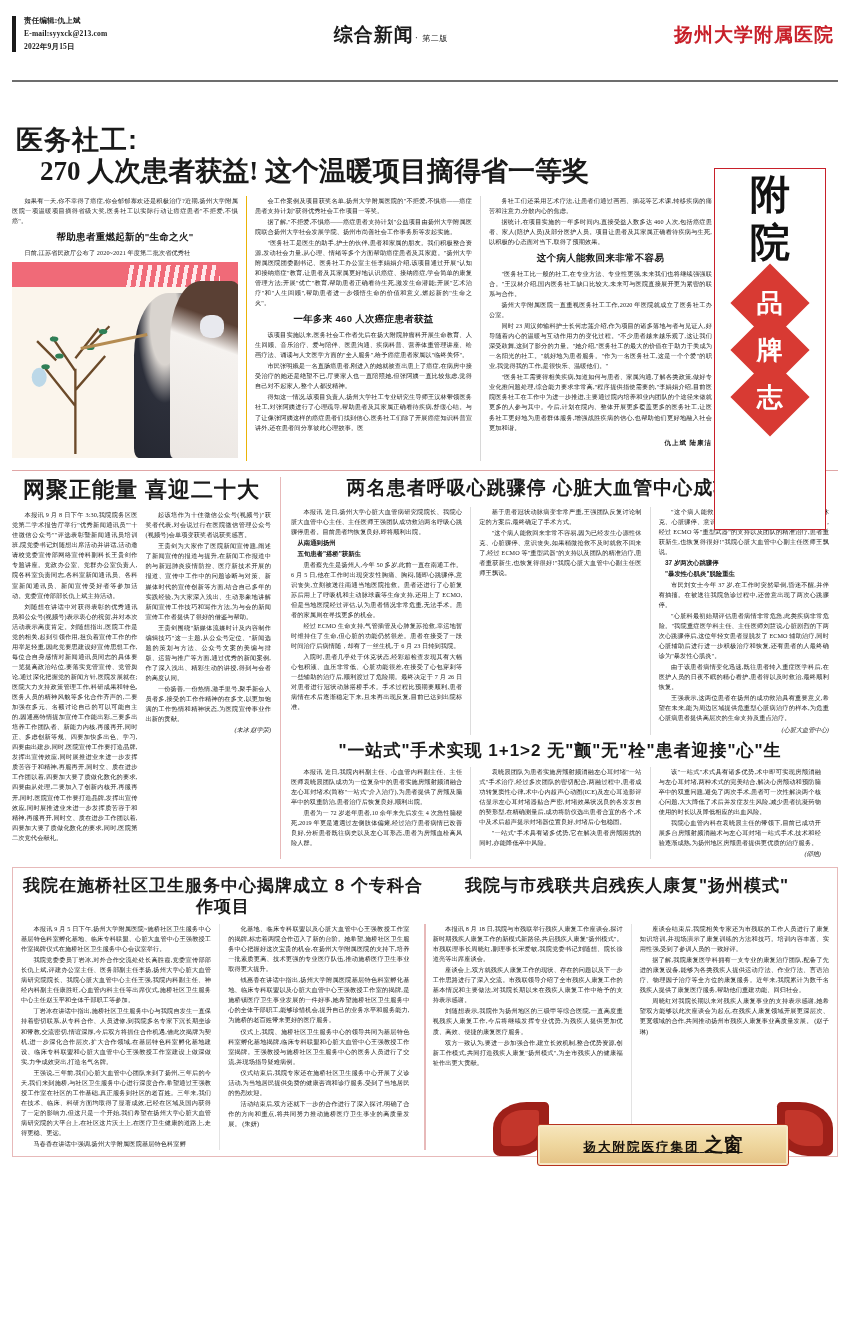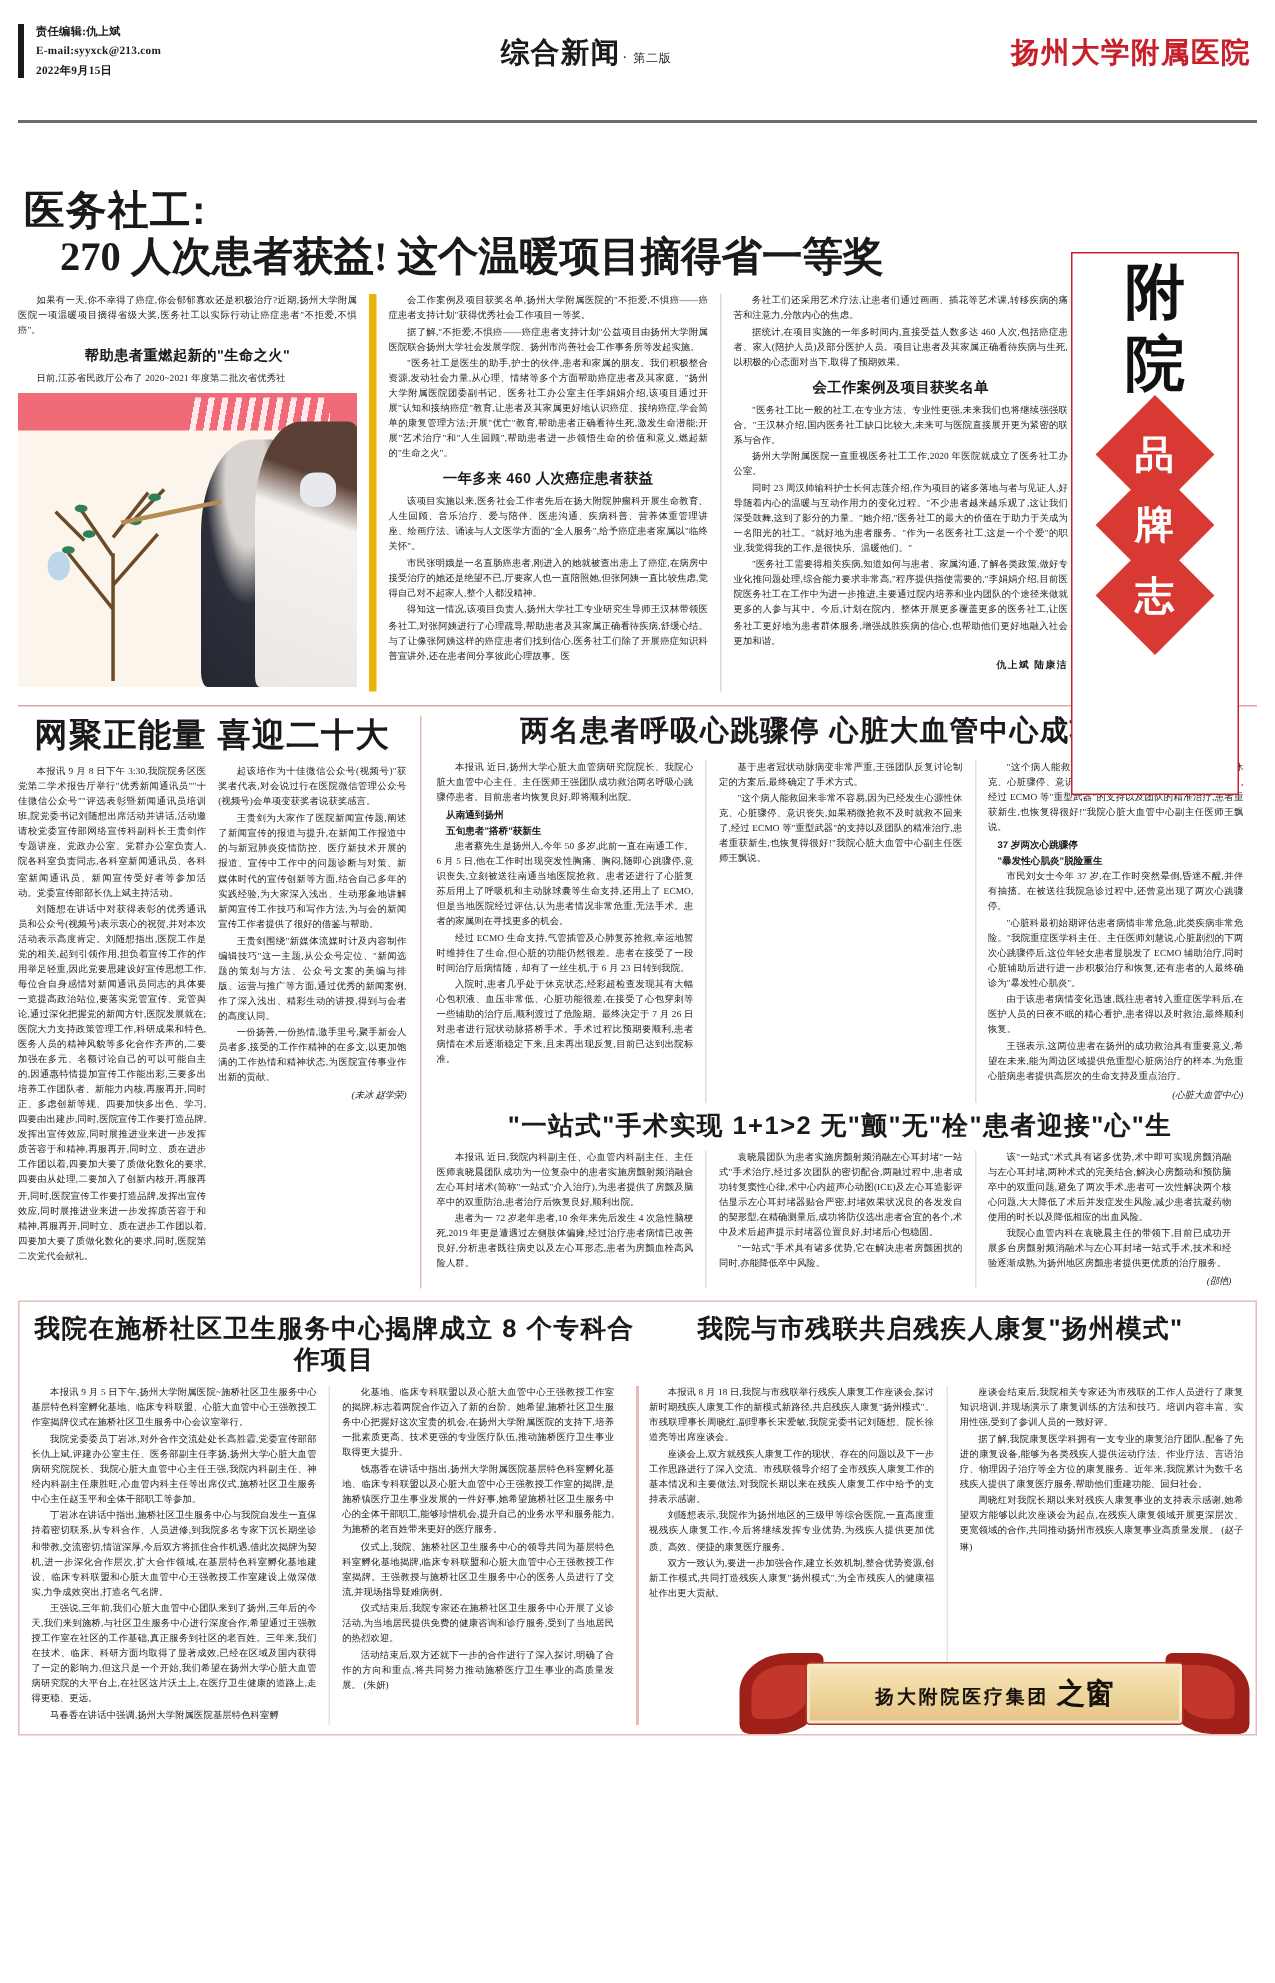--- a/index.html
+++ b/index.html
@@ -31,21 +31,21 @@
   .rule-thick { margin: 2px 12px 0 12px; border-top: 2px solid #6d6d6d; }
 
   
   .top-block { position: relative; margin: 0 12px; padding-top: 8px; }
   .lead-head { padding-left: 4px; margin-top: 35px; }
   .lead-l1 { font-family: "Liberation Sans", "DejaVu Sans", sans-serif; font-weight: bold; font-size: 27px; letter-spacing: 1px; line-height: 1.12; }
   .lead-l2 { font-family: "Liberation Serif", serif; font-weight: bold; font-size: 27px; letter-spacing: 0px; line-height: 1.2; padding-left: 24px; }
 
   .top-cols { display: flex; gap: 0; margin-top: 8px; }
   .tcol { width: 234px; padding: 0 8px 0 0; }
-  .tcol.c2 { border-left: 5px solid #eab308; padding-left: 8px; }
+  .tcol.c2 { border-left: 1px solid #eab308; padding-left: 8px; }
   .tcol.c3 { border-left: 1px solid #d8d8d8; padding-left: 8px; width: 240px; }
 
   p.body { font-size: 6.2px; line-height: 1.62; text-align: justify; text-indent: 2em; margin: 0 0 1px 0; letter-spacing: .1px; }
   .subhead { font-family: "Liberation Sans", "DejaVu Sans", sans-serif; font-weight: bold; font-size: 9.5px; text-align: center; margin: 5px 0 4px; letter-spacing: .3px; }
   .byline { font-size: 6.5px; text-align: right; font-weight: bold; margin-top: 6px; letter-spacing: 1px; }
 
   
   .photo-wrap { width: 100%; margin: 4px 0 3px; }
   .photo {
     width: 100%; height: 196px; position: relative; overflow: hidden;
@@ -131,25 +131,26 @@
   .bcol { width: 25%; padding-right: 8px; }
   .bcol + .bcol { border-left: 1px solid #e3e3e3; padding-left: 8px; }
   .bcol:last-child { padding-right: 0; }
   .bot-divider { width: 1.3px; background: #e7b9b9; margin: 0 7px; }
 
   
   .ribbon {
     position: absolute; right: 4px; bottom: -2px; width: 340px; height: 58px;
   }
   .rb-body {
-    position: absolute; left: 44px; top: 8px; width: 252px; height: 42px;
+    position: absolute; left: 44px; top: 24px; width: 252px; height: 42px;
     background: linear-gradient(#f7e6bd 0%, #efd79f 48%, #e5c285 100%);
     border: 1.4px solid #b7321f; border-radius: 3px;
     display: flex; align-items: center; justify-content: center;
     box-shadow: inset 0 0 0 2px #f6e9c7;
+    text-decoration: underline;
   }
   .rb-text { font-family: "Liberation Serif", serif; font-weight: bold; font-size: 12.5px; letter-spacing: 2px; color: #17120c; white-space: nowrap; }
   .rb-text .big { font-size: 19px; letter-spacing: 0; }
   .rb-wing {
     position: absolute; top: 2px; width: 56px; height: 54px; background: #9e2019;
   }
   .rb-wing.l { left: 0; border-radius: 60% 8% 55% 12% / 48% 8% 52% 12%; }
   .rb-wing.r { right: 0; border-radius: 8% 60% 12% 55% / 8% 48% 12% 52%; }
   .rb-wing::after {
     content:""; position:absolute; inset: 8px 10px 10px 8px; background:#c3362b;
@@ -215,21 +216,21 @@
         <p class="body">"医务社工是医生的助手,护士的伙伴,患者和家属的朋友。我们积极整合资源,发动社会力量,从心理、情绪等多个方面帮助癌症患者及其家庭。"扬州大学附属医院团委副书记、医务社工办公室主任李娟娟介绍,该项目通过开展"认知和接纳癌症"教育,让患者及其家属更好地认识癌症、接纳癌症,学会简单的康复管理方法;开展"优亡"教育,帮助患者正确看待生死,激发生命潜能;开展"艺术治疗"和"人生回顾",帮助患者进一步领悟生命的价值和意义,燃起新的"生命之火"。</p>
         <div class="subhead">一年多来 460 人次癌症患者获益</div>
         <p class="body">该项目实施以来,医务社会工作者先后在扬大附院肿瘤科开展生命教育、人生回顾、音乐治疗、爱与陪伴、医患沟通、疾病科普、营养体重管理讲座、绘画疗法、诵读与人文医学方面的"全人服务",给予癌症患者家属以"临终关怀"。</p>
         <p class="body">市民张明娥是一名直肠癌患者,刚进入的她就被查出患上了癌症,在病房中接受治疗的她还是绝望不已,厅要家人也一直陪照她,但张阿姨一直比较焦虑,觉得自己对不起家人,整个人都没精神。</p>
         <p class="body">得知这一情况,该项目负责人,扬州大学社工专业研究生导师王汉林带领医务社工,对张阿姨进行了心理疏导,帮助患者及其家属正确看待疾病,舒缓心结。与了让像张阿姨这样的癌症患者们找到信心,医务社工们除了开展癌症知识科普宣讲外,还在患者间分享彼此心理故事。医</p>
       </div>
 
       <div class="tcol c3">
         <p class="body">务社工们还采用艺术疗法,让患者们通过画画、插花等艺术课,转移疾病的痛苦和注意力,分散内心的焦虑。</p>
         <p class="body">据统计,在项目实施的一年多时间内,直接受益人数多达 460 人次,包括癌症患者、家人(陪护人员)及部分医护人员。项目让患者及其家属正确看待疾病与生死,以积极的心态面对当下,取得了预期效果。</p>
-        <div class="subhead">会工作案例及项目获奖名单</div>
+        <div class="subhead">这个病人能救回来非常不容易</div>
         <p class="body">"医务社工比一般的社工,在专业方法、专业性更强,未来我们也将继续强强联合。"王汉林介绍,国内医务社工缺口比较大,未来可与医院直接展开更为紧密的联系与合作。</p>
         <p class="body">扬州大学附属医院一直重视医务社工工作,2020 年医院就成立了医务社工办公室。</p>
         <p class="body">同时 23 周汉帅输科护士长何志莲介绍,作为项目的诸多落地与者与见证人,好导随着内心的温暖与互动作用力的变化过程。"不少患者越来越乐观了,这让我们深受鼓舞,这到了影分的力量。"她介绍,"医务社工的最大的价值在于助力于关成为一名阳光的社工。"就好地为患者服务。"作为一名医务社工,这是一个个爱"的职业,我觉得我的工作,是很快乐、温暖他们。"</p>
         <p class="body">"医务社工需要得相关疾病,知道如何与患者、家属沟通,了解各类政策,做好专业化推问题处理,综合能力要求非常高,"程序提供指使需要的,"李娟娟介绍,目前医院医务社工在工作中为进一步推进,主要通过院内培养和业内团队的个途径来做就更多的人参与其中。今后,计划在院内、整体开展更多覆盖更多的医务社工,让医务社工更好地为患者群体服务,增强战胜疾病的信心,也帮助他们更好地融入社会更加和谐。</p>
         <div class="byline">仇上斌  陆康洁</div>
       </div>
     </div>
 
     <div class="brandbox">
       <div class="bb-char">附</div>

